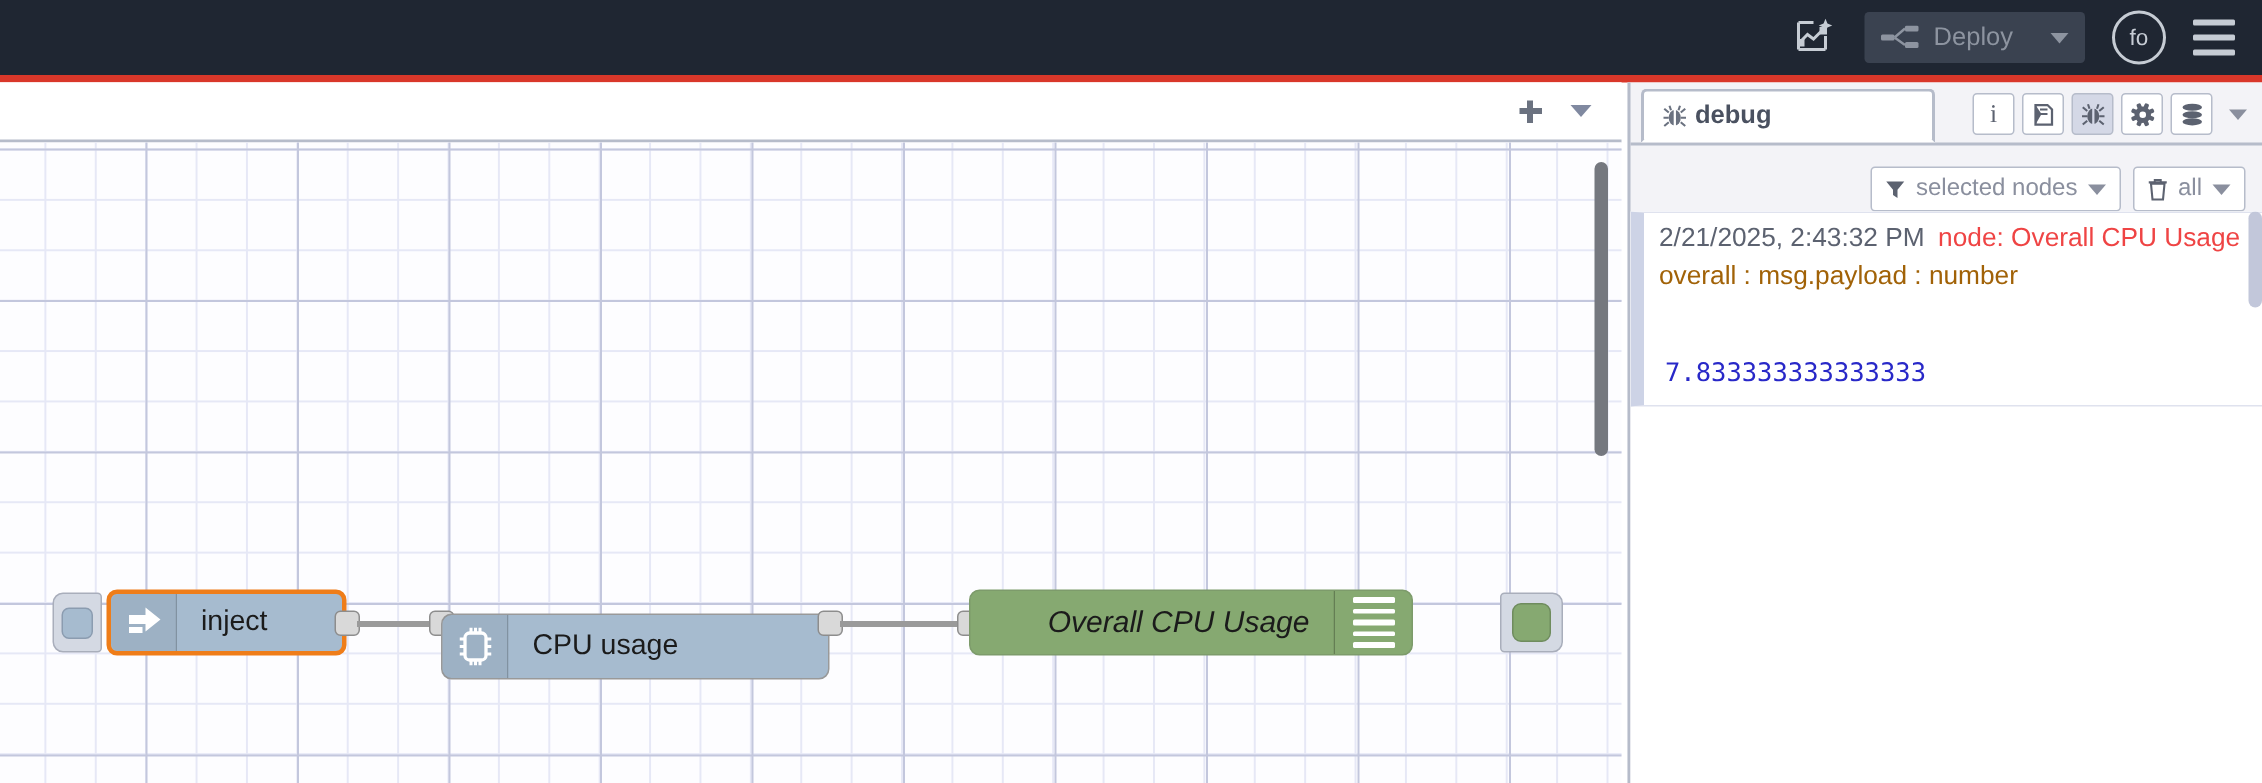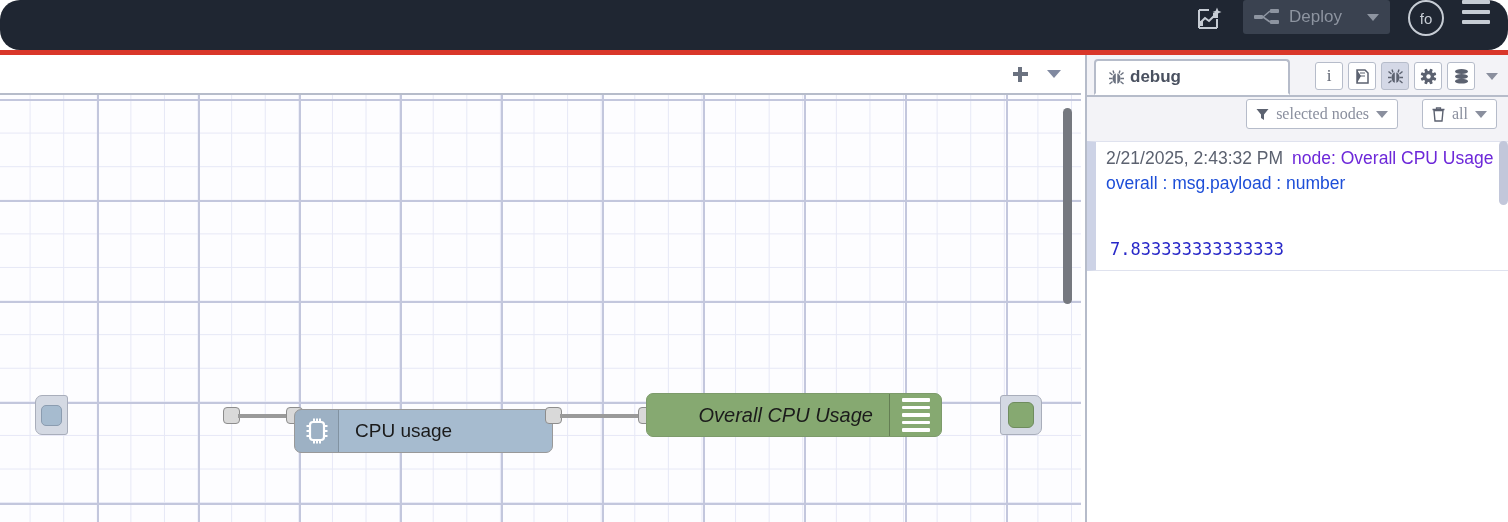--- a/index.html
+++ b/index.html
@@ -8,21 +8,21 @@
     font-family: "Liberation Sans", sans-serif;
     background: #fff;
     overflow: hidden;
   }
 
   
   #header {
     position: absolute; top: 0; left: 0;
     width: 1508px; height: 50px;
     background: #1f2632;
-    display: flex; align-items: flex-start; justify-content: flex-end; border-radius: 20px;
+    display: flex; align-items: center; justify-content: flex-end;
   }
   .hdr-icon-btn {
     width: 40px; height: 40px;
     display: flex; align-items: center; justify-content: center;
     cursor: pointer;
   }
   #deploy-group {
     display: flex; align-items: center;
     height: 34px;
     background: #3a4250;
@@ -263,22 +263,22 @@
   .sb-icon-btn.active { background: #d4d8e6; }
   .sb-caret-btn {
     width: 24px; height: 28px;
     display: flex; align-items: center; justify-content: center;
     cursor: pointer;
   }
 
   #sb-filterrow {
     position: absolute; top: 44px; left: 0;
     width: 421px; height: 42px;
-    display: flex; align-items: flex-start; justify-content: flex-end;
-    gap: 24px; padding-right: 11px; font-family: Liberation Serif, serif;
+    display: flex; align-items: flex-end; justify-content: flex-end;
+    gap: 8px; padding-right: 11px;
   }
   .sb-filter-btn {
     height: 30px;
     border: 1.5px solid #b6bcca;
     border-radius: 3px;
     background: #fff;
     display: flex; align-items: center; gap: 7px;
     padding: 0 9px;
     font-size: 16px; color: #8a8f9e;
     cursor: pointer;
@@ -299,24 +299,24 @@
   .dbg-msg {
     background: #fff;
     border-top: 1.5px solid #dfe2ee;
     border-bottom: 1.5px solid #dfe2ee;
     border-left: 9px solid #cdd3e6;
     padding: 4px 0 8px 10px;
     overflow: hidden;
   }
   .dbg-row1 { white-space: nowrap; font-size: 17.5px; line-height: 25px; }
   .dbg-time { color: #5c6270; }
-  .dbg-node { color: #6d28d9; margin-left: 9px; }
+  .dbg-node { color: #ef4444; margin-left: 9px; }
   .dbg-row2 {
     font-size: 17.5px; line-height: 25px;
-    color: #1d4ed8; white-space: nowrap;
+    color: #a16207; white-space: nowrap;
   }
   .dbg-row3 {
     font-family: "DejaVu Sans Mono", monospace;
     font-size: 17px; line-height: 26px;
     color: #2828c8; padding-left: 4px; white-space: nowrap; margin-top: 40px;
   }
   #sb-msg-scroll {
     position: absolute; top: 0px; left: 412px;
     width: 9px; height: 64px;
     background: #c2c7da;
@@ -379,20 +379,29 @@
       <span class="caret-dn-gray"></span>
     </div>
   </div>
 
   <div id="canvas">
 
     <div id="canvas-vscroll"></div>
 
     <div id="inject-btn-left">
       <span class="inner-sq"></span>
+    </div>
+    <div class="node" id="node-inject">
+      <div class="node-icon-cell">
+        <svg width="26" height="26" viewBox="0 0 26 26">
+          <path d="M3 8 H14 V3 L24 11 L14 19 V14 H3 Z" fill="#fff"></path>
+          <rect x="3" y="16" width="9" height="4" fill="#fff"></rect>
+        </svg>
+      </div>
+      <div class="node-label">inject</div>
     </div>
     <div class="port" style="left:223px; top:312px;"></div>
 
     <div class="wire" style="left:238px; top:319px; width:56px;"></div>
 
     <div class="port" style="left:286px; top:312px;"></div>
     <div class="node" id="node-cpu">
       <div class="node-icon-cell">
         <svg width="28" height="28" viewBox="0 0 28 28">
           <rect x="7" y="5" width="14" height="18" rx="3" fill="none" stroke="#fff" stroke-width="2.2"></rect>

